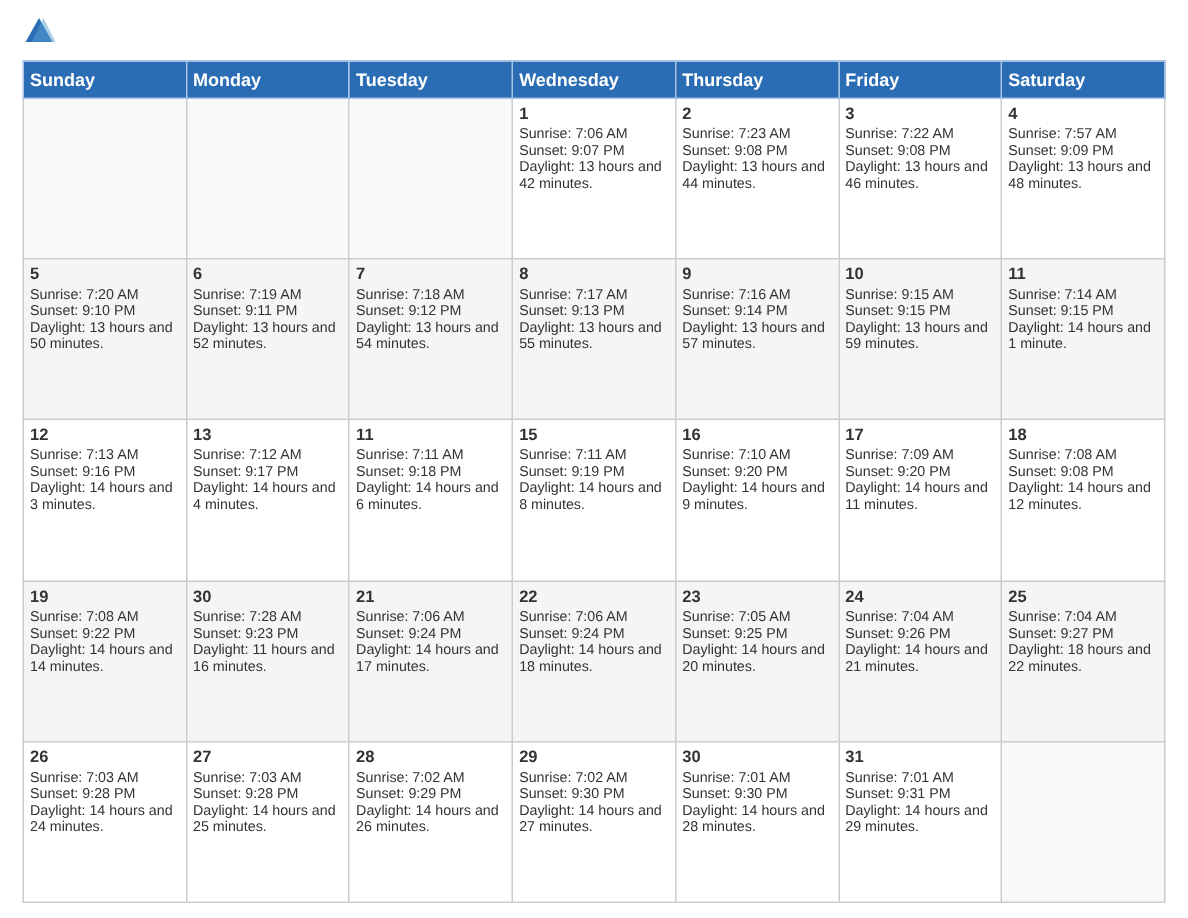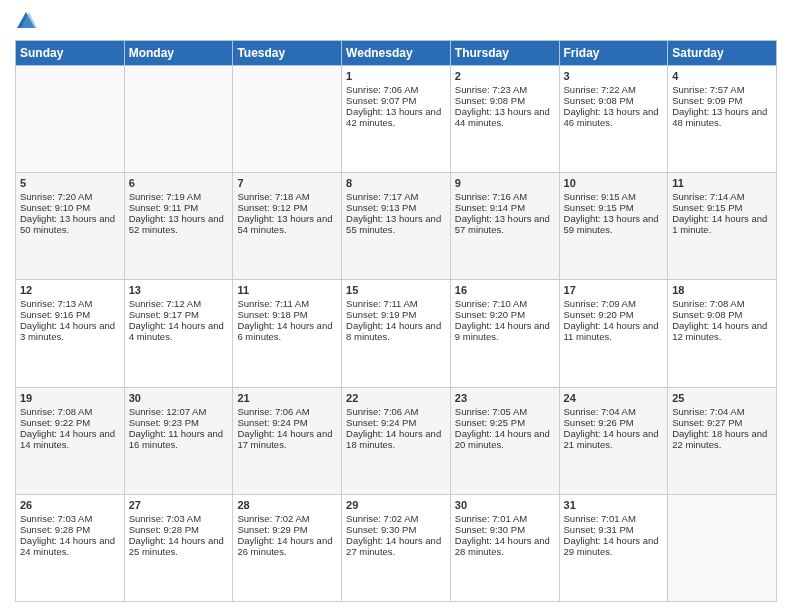--- a/index.html
+++ b/index.html
@@ -241,21 +241,21 @@
         </tr>
         <tr>
           <td>
             <span class="day-num">19</span>
             <div>Sunrise: 7:08 AM</div>
             <div>Sunset: 9:22 PM</div>
             <div>Daylight: 14 hours and 14 minutes.</div>
           </td>
           <td>
             <span class="day-num">30</span>
-            <div>Sunrise: 12:07 AM</div>
+            <div>Sunrise: 7:28 AM</div>
             <div>Sunset: 9:23 PM</div>
             <div>Daylight: 11 hours and 16 minutes.</div>
           </td>
           <td>
             <span class="day-num">21</span>
             <div>Sunrise: 7:06 AM</div>
             <div>Sunset: 9:24 PM</div>
             <div>Daylight: 14 hours and 17 minutes.</div>
           </td>
           <td>

